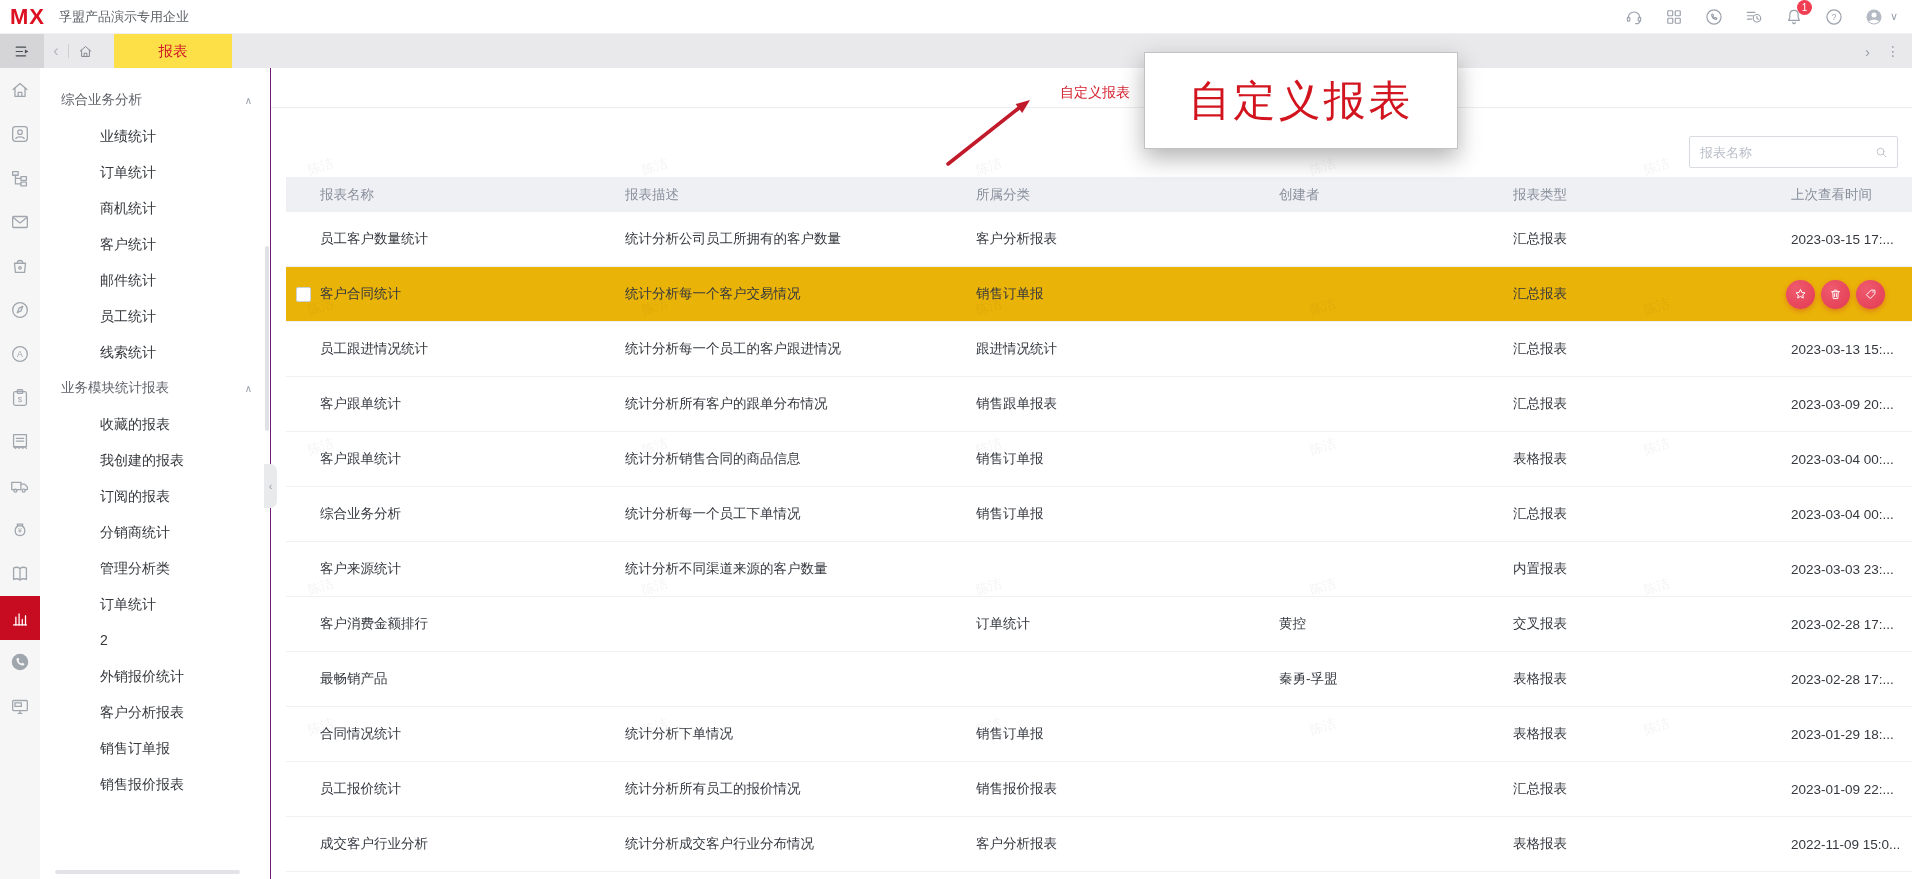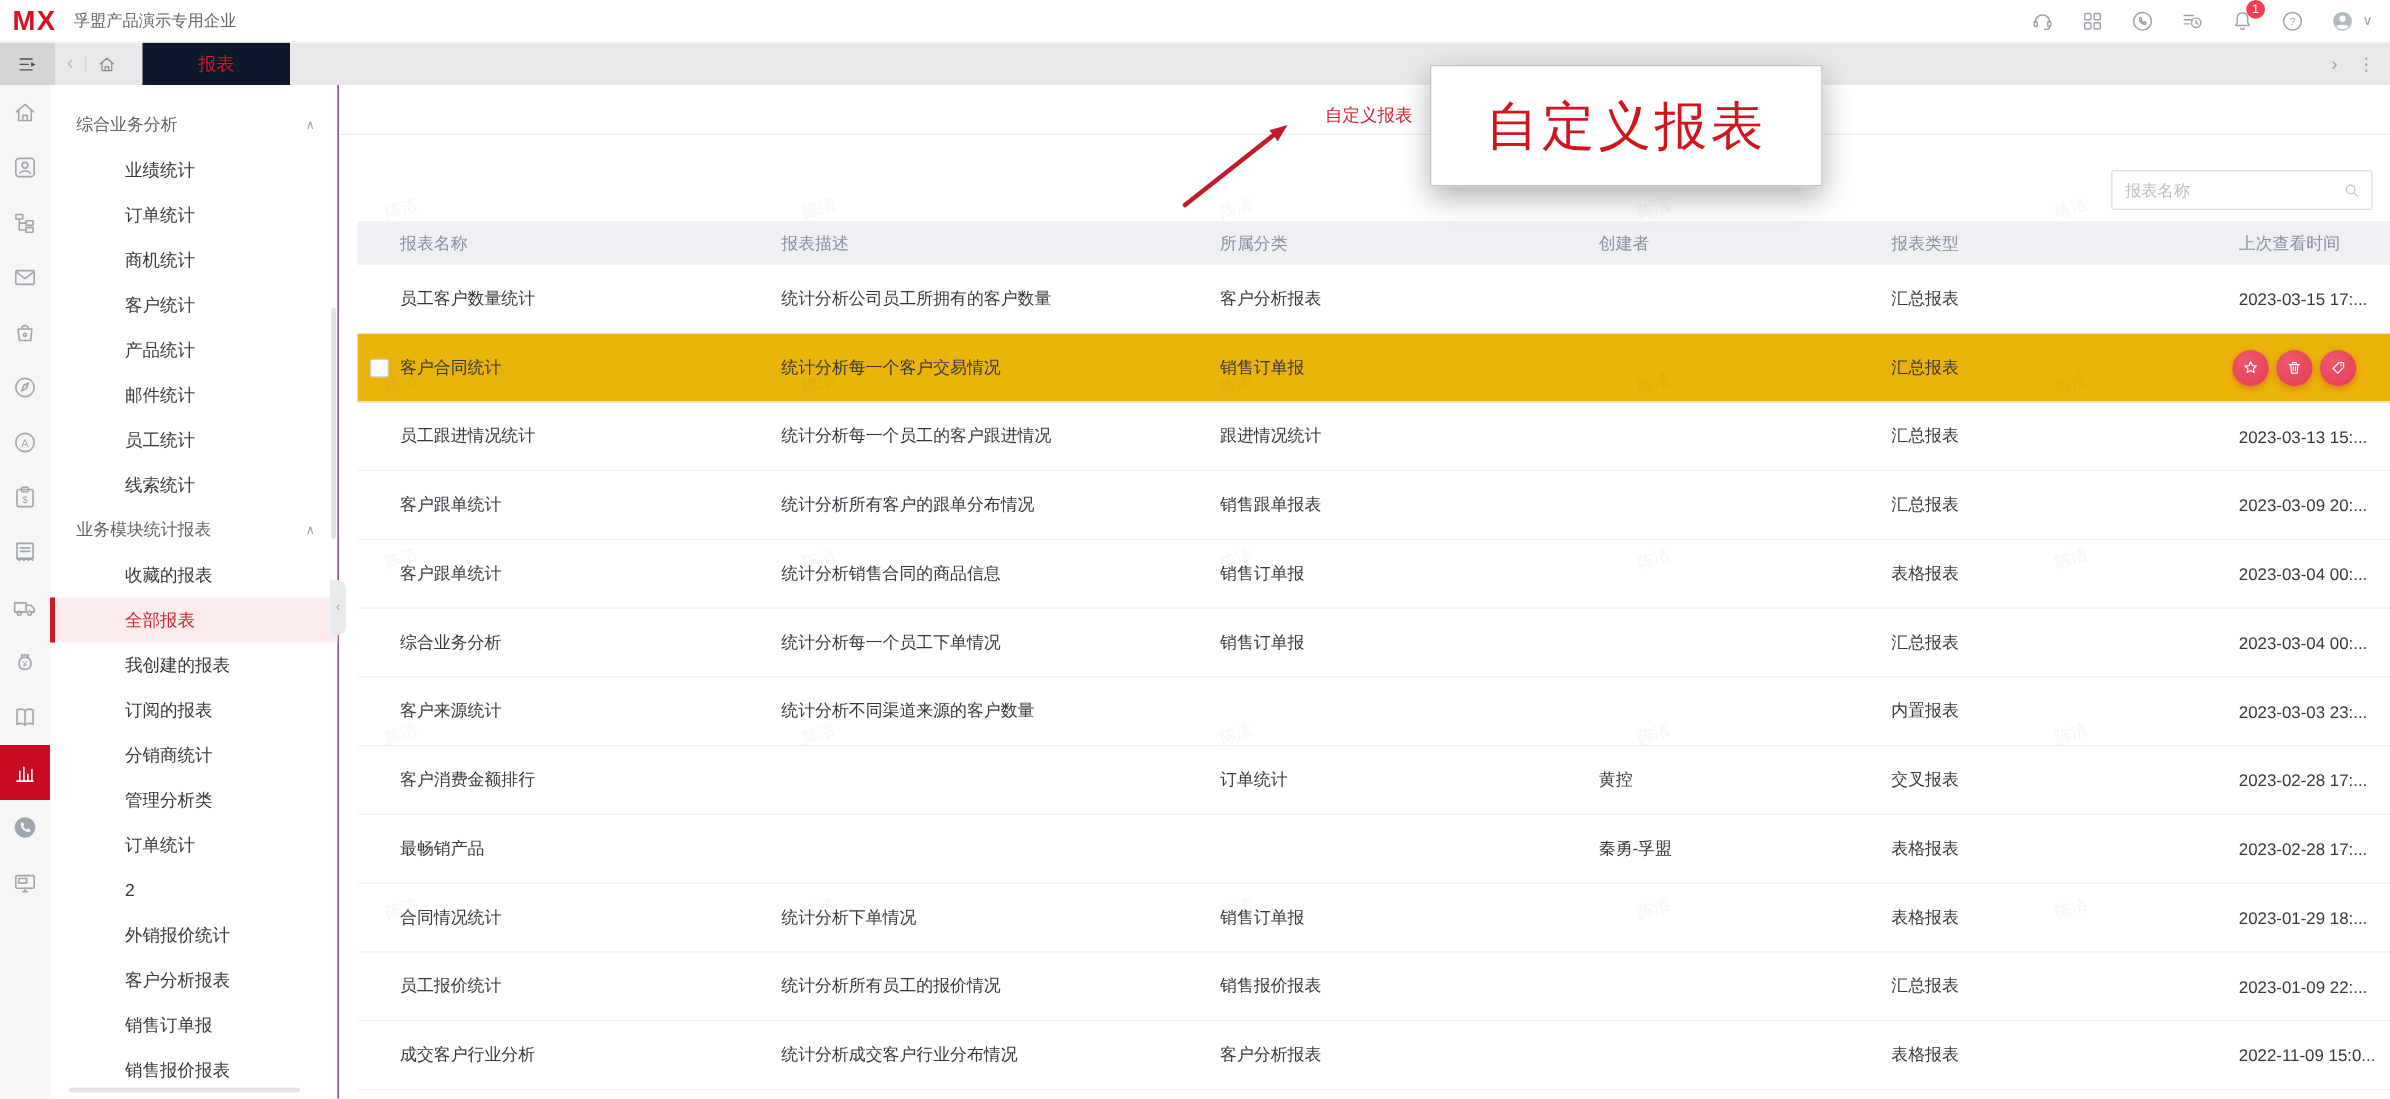--- a/index.html
+++ b/index.html
@@ -18,21 +18,21 @@
   .chev-down{font-size:11px;color:#9aa1ab;margin-left:-10px}
 
   
   .tabbar{position:absolute;left:0;top:34px;width:100%;height:34px;background:#e9e9eb;display:flex;align-items:stretch;z-index:4}
   .burger-box{width:44px;background:#d5d5d7;display:flex;align-items:center;justify-content:center;color:#4a4d52;cursor:pointer}
   .burger-box svg{width:19px;height:19px}
   .nav-back{width:24px;display:flex;align-items:center;justify-content:center;color:#b4b7bc;font-size:16px;cursor:pointer}
   .vdiv{width:1px;height:14px;background:#cfcfd2;align-self:center}
   .home-btn{width:32px;display:flex;align-items:center;justify-content:center;color:#85898f;cursor:pointer}
   .home-btn svg{width:17px;height:17px}
-  .tab-active{width:118px;margin-left:13px;background:#0f172a;color:#cf1828;font-size:14.5px;display:flex;align-items:center;justify-content:center;cursor:pointer}
+  .tab-active{width:118px;margin-left:13px;background:#fde047;color:#cf1828;font-size:14.5px;display:flex;align-items:center;justify-content:center;cursor:pointer}
   .tabbar-right{margin-left:auto;display:flex;align-items:center;gap:16px;margin-right:12px;color:#9aa0a8}
   .tab-chev{font-size:15px;cursor:pointer}
   .tab-kebab{font-size:14px;cursor:pointer;letter-spacing:0}
 
   
   .rail{position:absolute;left:0;top:68px;width:40px;height:811px;background:#f6f6f7;display:flex;flex-direction:column;align-items:stretch;z-index:3}
   .rail-item{width:40px;height:44px;display:flex;align-items:center;justify-content:center;color:#a0a6ad;cursor:pointer}
   .rail-item svg{width:22px;height:22px}
   .rail-item.active{background:#c70b20;color:#fff}
 
@@ -268,27 +268,25 @@
         </svg>
       </div>
     </nav>
 
   <aside class="sidebar" id="sidebar">
       <div class="side-group-header">综合业务分析<span class="side-caret">∧</span></div>
       <div class="side-item">业绩统计</div>
       <div class="side-item">订单统计</div>
       <div class="side-item">商机统计</div>
       <div class="side-item">客户统计</div>
-      <div class="side-item">产品统计</div>
       <div class="side-item">邮件统计</div>
       <div class="side-item">员工统计</div>
       <div class="side-item">线索统计</div>
       <div class="side-group-header">业务模块统计报表<span class="side-caret">∧</span></div>
       <div class="side-item">收藏的报表</div>
-      <div class="side-item selected">全部报表</div>
       <div class="side-item">我创建的报表</div>
       <div class="side-item">订阅的报表</div>
       <div class="side-item">分销商统计</div>
       <div class="side-item">管理分析类</div>
       <div class="side-item">订单统计</div>
       <div class="side-item">2</div>
       <div class="side-item">外销报价统计</div>
       <div class="side-item">客户分析报表</div>
       <div class="side-item">销售订单报</div>
       <div class="side-item">销售报价报表</div>

